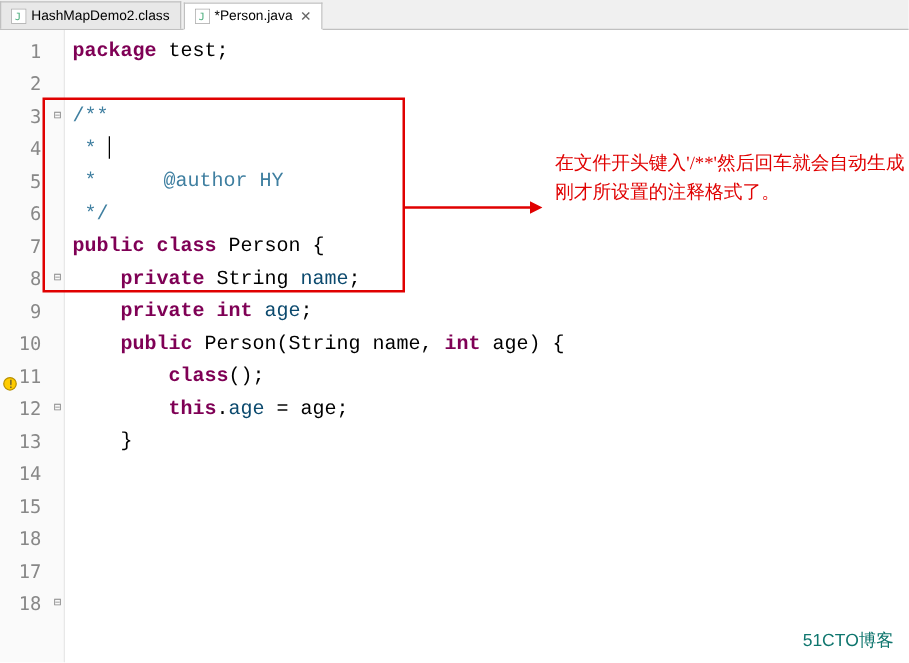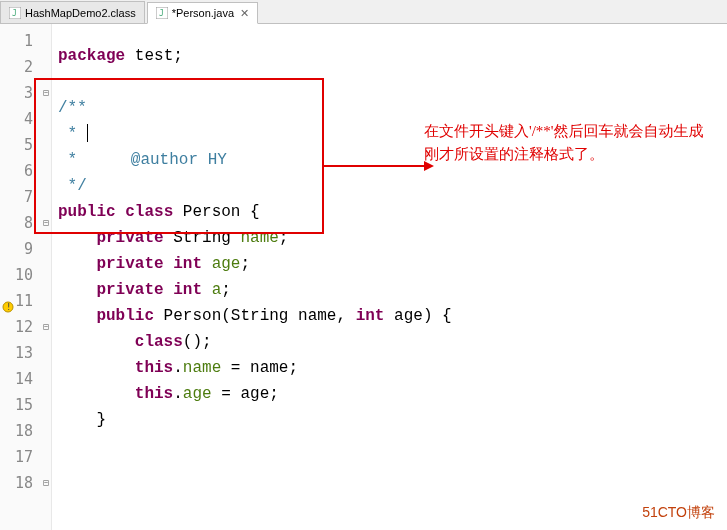--- a/index.html
+++ b/index.html
@@ -84,34 +84,34 @@
       left: 2px;
       top: 50%;
       transform: translateY(-50%);
       width: 12px;
       height: 12px;
     }
     .code {
       flex: 1;
       font-family: Consolas, "Courier New", monospace;
       font-size: 16px;
-      padding-top: 19px;
+      padding-top: 4px;
       padding-left: 6px;
       position: relative;
     }
     .code-line {
       height: 26px;
       line-height: 26px;
       white-space: pre;
     }
     .kw { color: #7F0055; font-weight: bold; }
     .plain { color: #000; }
     .comment { color: #3F7FA0; }
     .doc-tag { color: #3F7FA0; font-weight: normal; margin-left: 44px; }
-    .field { color: #4d7c0f; }
+    .field { color: #0c4a6e; }
     .highlight-box {
       position: absolute;
       border: 2px solid #E00000;
       pointer-events: none;
     }
     .annotation {
       position: absolute;
       color: #E00000;
       font-size: 15px;
       font-family: "SimSun", serif;
@@ -128,21 +128,21 @@
       height: 18px;
       background: #000;
       vertical-align: middle;
       position: relative;
       top: -1px;
     }
     .watermark {
       position: absolute;
       right: 12px;
       bottom: 8px;
-      color: #c2410c;
+      color: #0f766e;
       font-size: 14px;
       font-family: sans-serif;
     }
   </style>
 </head>
 <body>
 
 <div class="tabs">
   <div class="tab">
     <span class="tab-icon">
@@ -196,32 +196,30 @@
   <div class="code">
     <div class="code-line"><span class="kw">package</span><span class="plain"> test;</span></div>
     <div class="code-line"></div>
     <div class="code-line"><span class="comment">/**</span></div>
     <div class="code-line"><span class="comment"> * </span><span class="cursor"></span></div>
     <div class="code-line"><span class="comment"> * </span><span class="doc-tag">@author</span><span class="comment"> HY</span></div>
     <div class="code-line"><span class="comment"> */</span></div>
     <div class="code-line"><span class="kw">public</span><span class="plain"> </span><span class="kw">class</span><span class="plain"> Person {</span></div>
     <div class="code-line">    <span class="kw">private</span><span class="plain"> String </span><span class="field">name</span><span class="plain">;</span></div>
     <div class="code-line">    <span class="kw">private</span><span class="plain"> </span><span class="kw">int</span><span class="plain"> </span><span class="field">age</span><span class="plain">;</span></div>
-    <div class="code-line">    <span class="kw">private</span><span class="plain"> </span><span class="kw">int</span><span class="plain"> </span><span class="field">a</span><span class="plain">;</span></div>
     <div class="code-line">    <span class="kw">public</span><span class="plain"> Person(String name, </span><span class="kw">int</span><span class="plain"> age) {</span></div>
     <div class="code-line">        <span class="kw">class</span><span class="plain">();</span></div>
-    <div class="code-line">        <span class="kw">this</span><span class="plain">.</span><span class="field">name</span><span class="plain"> = name;</span></div>
     <div class="code-line">        <span class="kw">this</span><span class="plain">.</span><span class="field">age</span><span class="plain"> = age;</span></div>
     <div class="code-line">    <span class="plain">}</span></div>
     <div class="code-line"></div>
 
     <div class="highlight-box" style="left:-18px; top:54px; width:290px; height:156px;"></div>
 
     <svg class="arrow" style="left:272px; top:130px;" width="110" height="24">
       <line x1="0" y1="12" x2="100" y2="12" stroke="#E00000" stroke-width="2"></line>
       <polygon points="100,7 110,12 100,17" fill="#E00000"></polygon>
     </svg>
 
-    <div class="annotation" style="left:372px; top:96px;">在文件开头键入'/**'然后回车就会自动生成刚才所设置的注释格式了。</div>
+    <div class="annotation" style="left:392px; top:96px;">在文件开头键入'/**'然后回车就会自动生成刚才所设置的注释格式了。</div>
   </div>
 </div>
 
 <div class="watermark">51CTO博客</div>
 
 </body></html>

